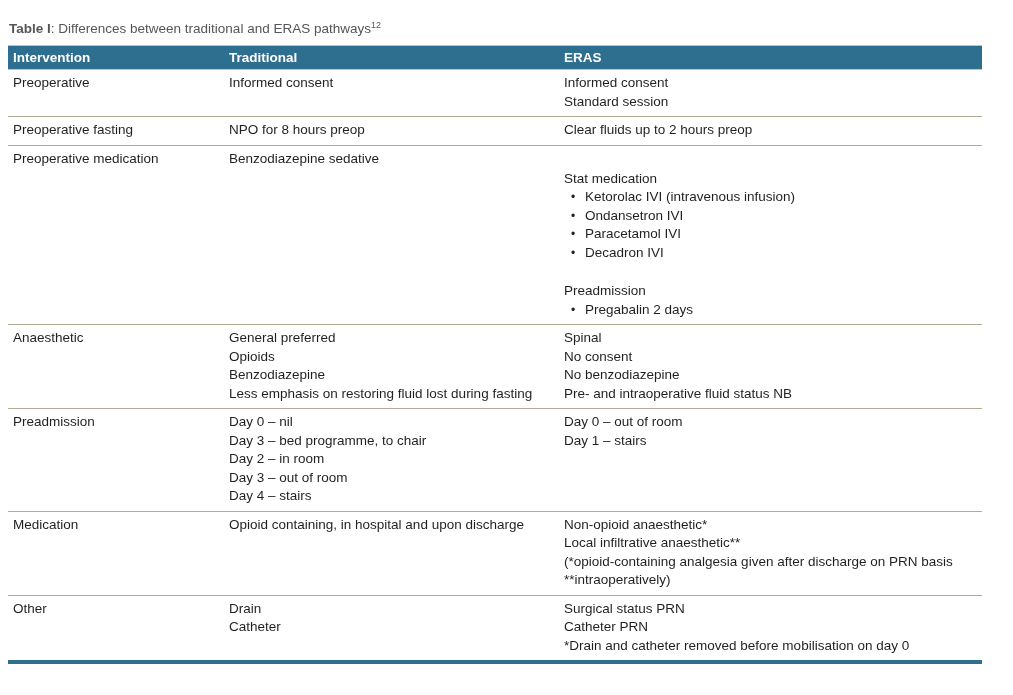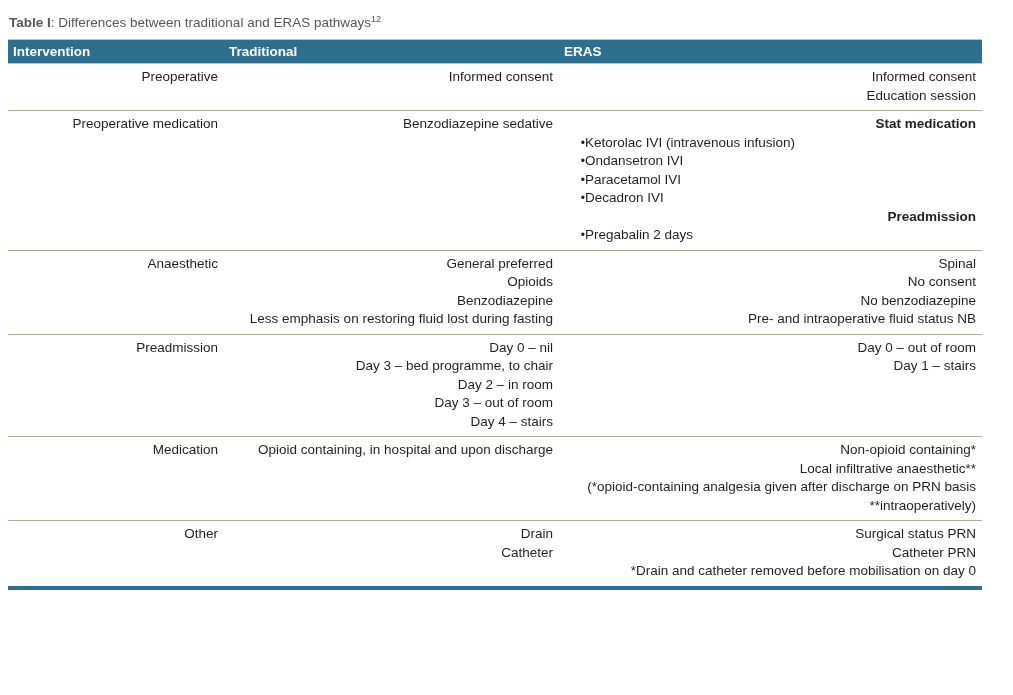--- a/index.html
+++ b/index.html
@@ -12,21 +12,21 @@
     --hdr-edge:#aac9dc;
   }
   *{box-sizing:border-box;}
   html,body{margin:0;padding:0;}
   body{
     width:1013px;height:695px;overflow:hidden;background:#ffffff;
     font-family:"Liberation Sans","DejaVu Sans",sans-serif;
     color:var(--body-text);
   }
   .page{padding:8px 0 0 8px;}
-  .caption{font-size:13.5px;color:var(--title-text);margin:7px 0 9px 1px;}
+  .caption{font-size:13.5px;color:var(--title-text);margin:13px 0 9px 1px;}
   .caption b{font-weight:bold;}
   .caption sup{font-size:9px;vertical-align:super;line-height:0;}
   table.cmp{
     border-collapse:collapse;
     width:974px;
     border-bottom:4px solid var(--bottom);
     table-layout:fixed;
   }
   table.cmp col.c1{width:216px;}
   table.cmp col.c2{width:335px;}
@@ -39,22 +39,22 @@
     border-bottom:1px solid var(--hdr-edge);
     margin-top:33px;
   }
   tbody td{
     vertical-align:top;
     padding:4px 6px 5px 5px;
     font-size:13.5px;line-height:18.5px;
     border-bottom:1px solid var(--divider);
   }
   tbody tr:last-child td{border-bottom:none;}
-  .line{white-space:nowrap;overflow:visible;text-align:right;}
-  .line.bold{font-weight:bold;}
+  .line{white-space:nowrap;overflow:visible;}
+  .line.bold{font-weight:normal;margin-top:20px;}
   .line.bullet{display:flex;}
   .line.bullet .dot{flex:0 0 auto;padding-left:7px;width:21px;font-size:12px;}
 </style>
 </head>
 <body>
 
 <div class="page">
   <div class="caption"><b>Table I</b><span>: Differences between traditional and ERAS pathways</span><sup>12</sup></div>
 
   <table class="cmp">
@@ -73,21 +73,32 @@
     <tbody>
         <tr>
           <td>
             <div class="line">Preoperative</div>
           </td>
           <td>
             <div class="line">Informed consent</div>
           </td>
           <td>
             <div class="line">Informed consent</div>
-            <div class="line">Education session</div>
+            <div class="line">Standard session</div>
+          </td>
+        </tr>
+        <tr>
+          <td>
+            <div class="line">Preoperative fasting</div>
+          </td>
+          <td>
+            <div class="line">NPO for 8 hours preop</div>
+          </td>
+          <td>
+            <div class="line">Clear fluids up to 2 hours preop</div>
           </td>
         </tr>
         <tr>
           <td>
             <div class="line">Preoperative medication</div>
           </td>
           <td>
             <div class="line">Benzodiazepine sedative</div>
           </td>
           <td>
@@ -149,21 +160,21 @@
           </td>
         </tr>
         <tr>
           <td>
             <div class="line">Medication</div>
           </td>
           <td>
             <div class="line">Opioid containing, in hospital and upon discharge</div>
           </td>
           <td>
-            <div class="line">Non-opioid containing*</div>
+            <div class="line">Non-opioid anaesthetic*</div>
             <div class="line">Local infiltrative anaesthetic**</div>
             <div class="line">(*opioid-containing analgesia given after discharge on PRN basis</div>
             <div class="line">**intraoperatively)</div>
           </td>
         </tr>
         <tr>
           <td>
             <div class="line">Other</div>
           </td>
           <td>

